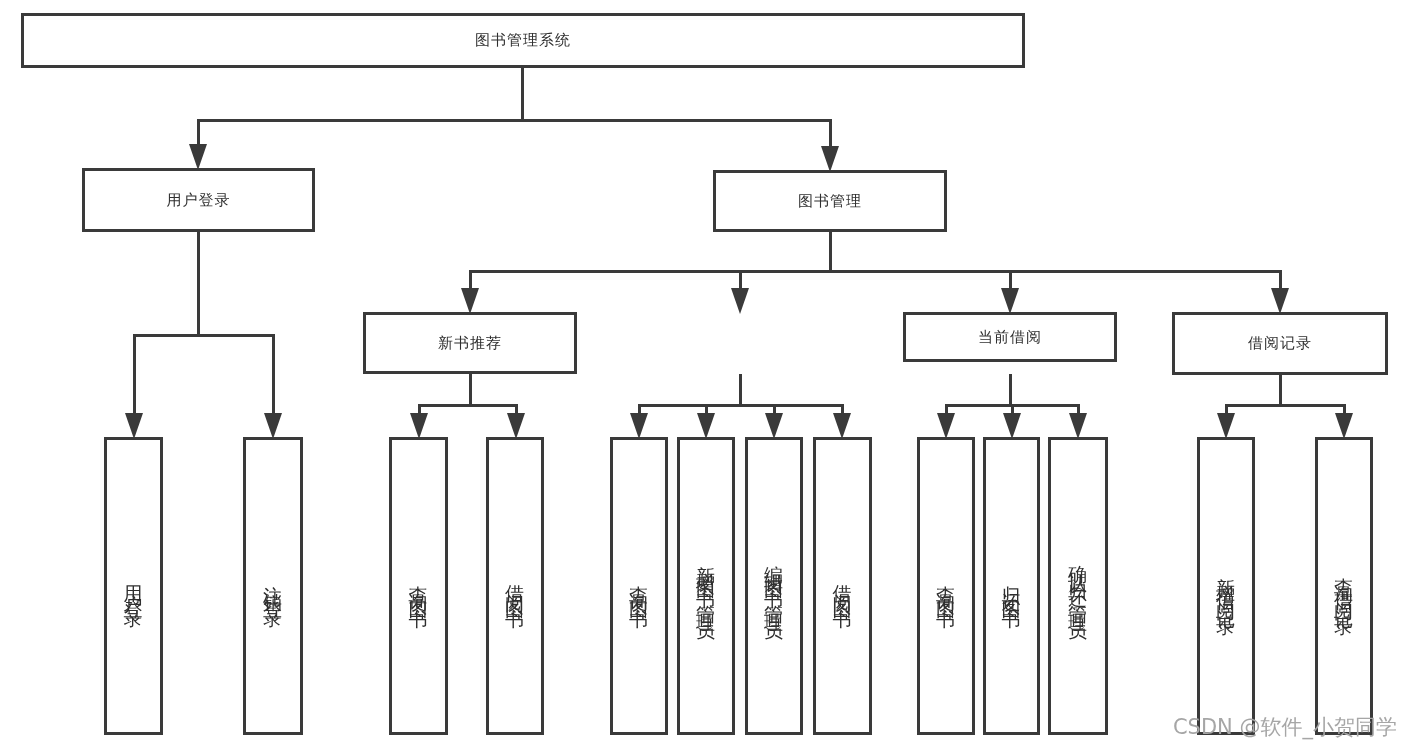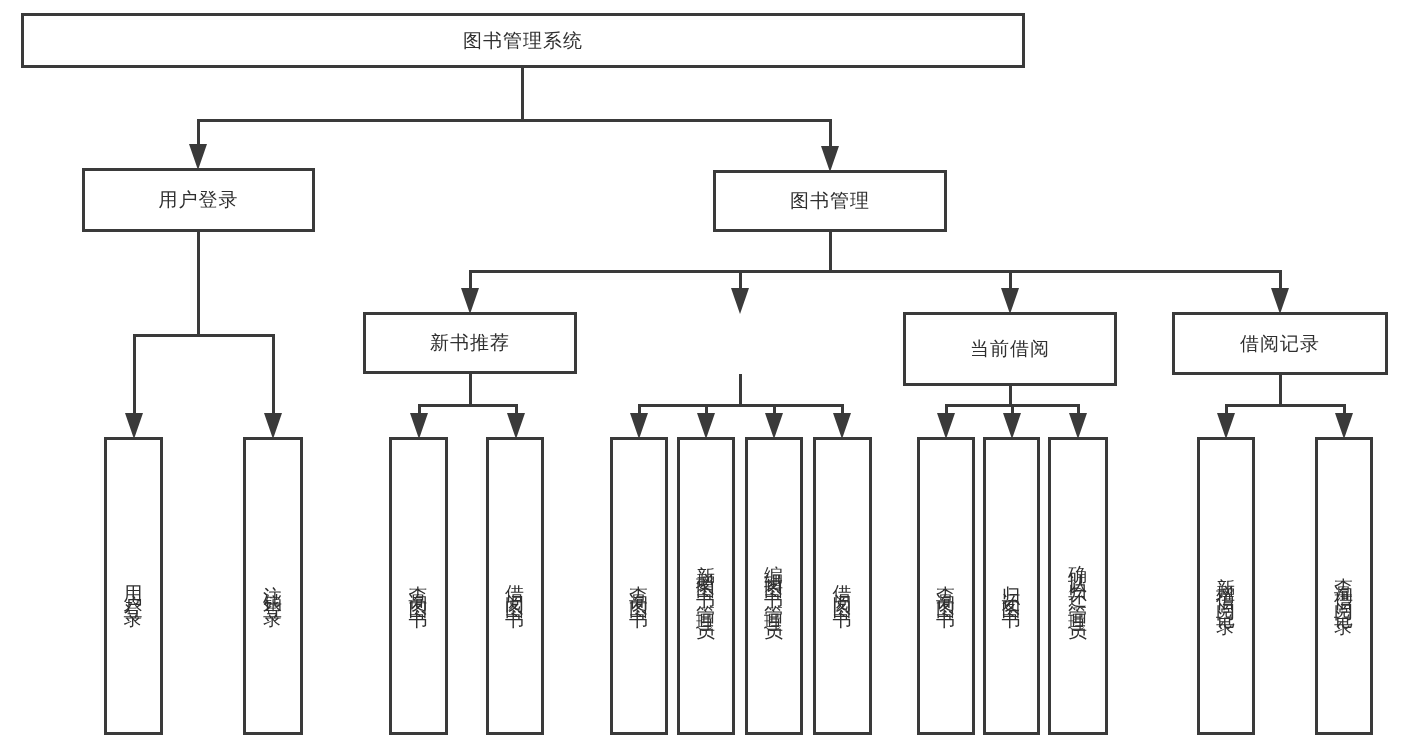--- a/index.html
+++ b/index.html
@@ -34,21 +34,21 @@
     position: absolute;
     background: var(--box-bg);
     border: 3px solid var(--line-color);
     display: flex;
     align-items: center;
     justify-content: center;
     color: var(--text-color);
     z-index: 2;
   }
   .node.h span {
-    font-size: 19px;
+    font-size: 15px;
     letter-spacing: 1px;
     white-space: nowrap;
     text-align: right;
   }
   .node.v span {
     writing-mode: vertical-rl;
     text-orientation: mixed;
     font-size: 19px;
     letter-spacing: 8px;
     line-height: 1;
@@ -126,21 +126,21 @@
     </div>
     <div class="node h" style="left: 82px; top: 168px; width: 233px; height: 64px;">
       <span>用户登录</span>
     </div>
     <div class="node h" style="left: 713px; top: 170px; width: 234px; height: 62px;">
       <span>图书管理</span>
     </div>
     <div class="node h" style="left: 363px; top: 312px; width: 214px; height: 62px;">
       <span>新书推荐</span>
     </div>
-    <div class="node h" style="left: 903px; top: 312px; width: 214px; height: 74px;">
+    <div class="node h" style="left: 903px; top: 312px; width: 214px; height: 50px;">
       <span>当前借阅</span>
     </div>
     <div class="node h" style="left: 1172px; top: 312px; width: 216px; height: 63px;">
       <span>借阅记录</span>
     </div>
     <div class="node v" style="left: 104px; top: 437px; width: 59px; height: 298px;">
       <span>用户登录</span>
     </div>
     <div class="node v" style="left: 243px; top: 437px; width: 60px; height: 298px;">
       <span>注销登录</span>
@@ -171,13 +171,14 @@
     </div>
     <div class="node v" style="left: 1048px; top: 437px; width: 60px; height: 298px;">
       <span>确认归还（管理员）</span>
     </div>
     <div class="node v" style="left: 1197px; top: 437px; width: 58px; height: 298px;">
       <span>新增借阅记录</span>
     </div>
     <div class="node v" style="left: 1315px; top: 437px; width: 58px; height: 298px;">
       <span>查询借阅记录</span>
     </div>
+    <div id="watermark">CSDN @软件_小贺同学</div>
   </div>
 
 </body></html>

